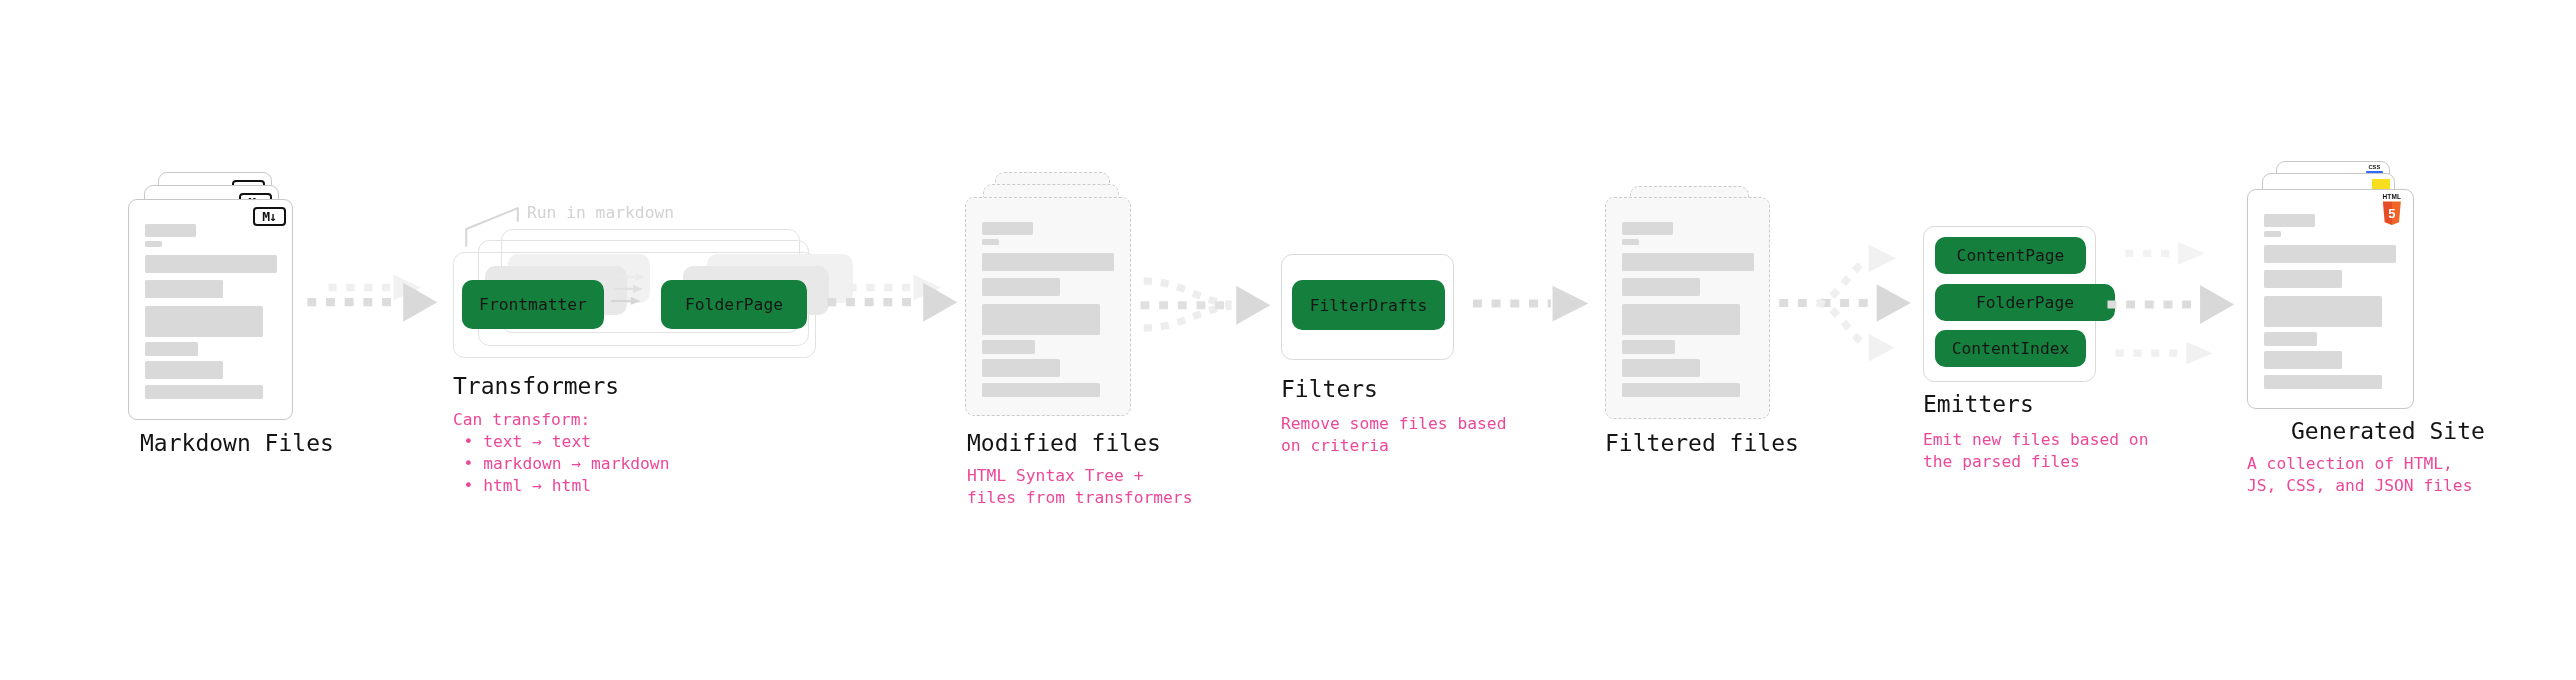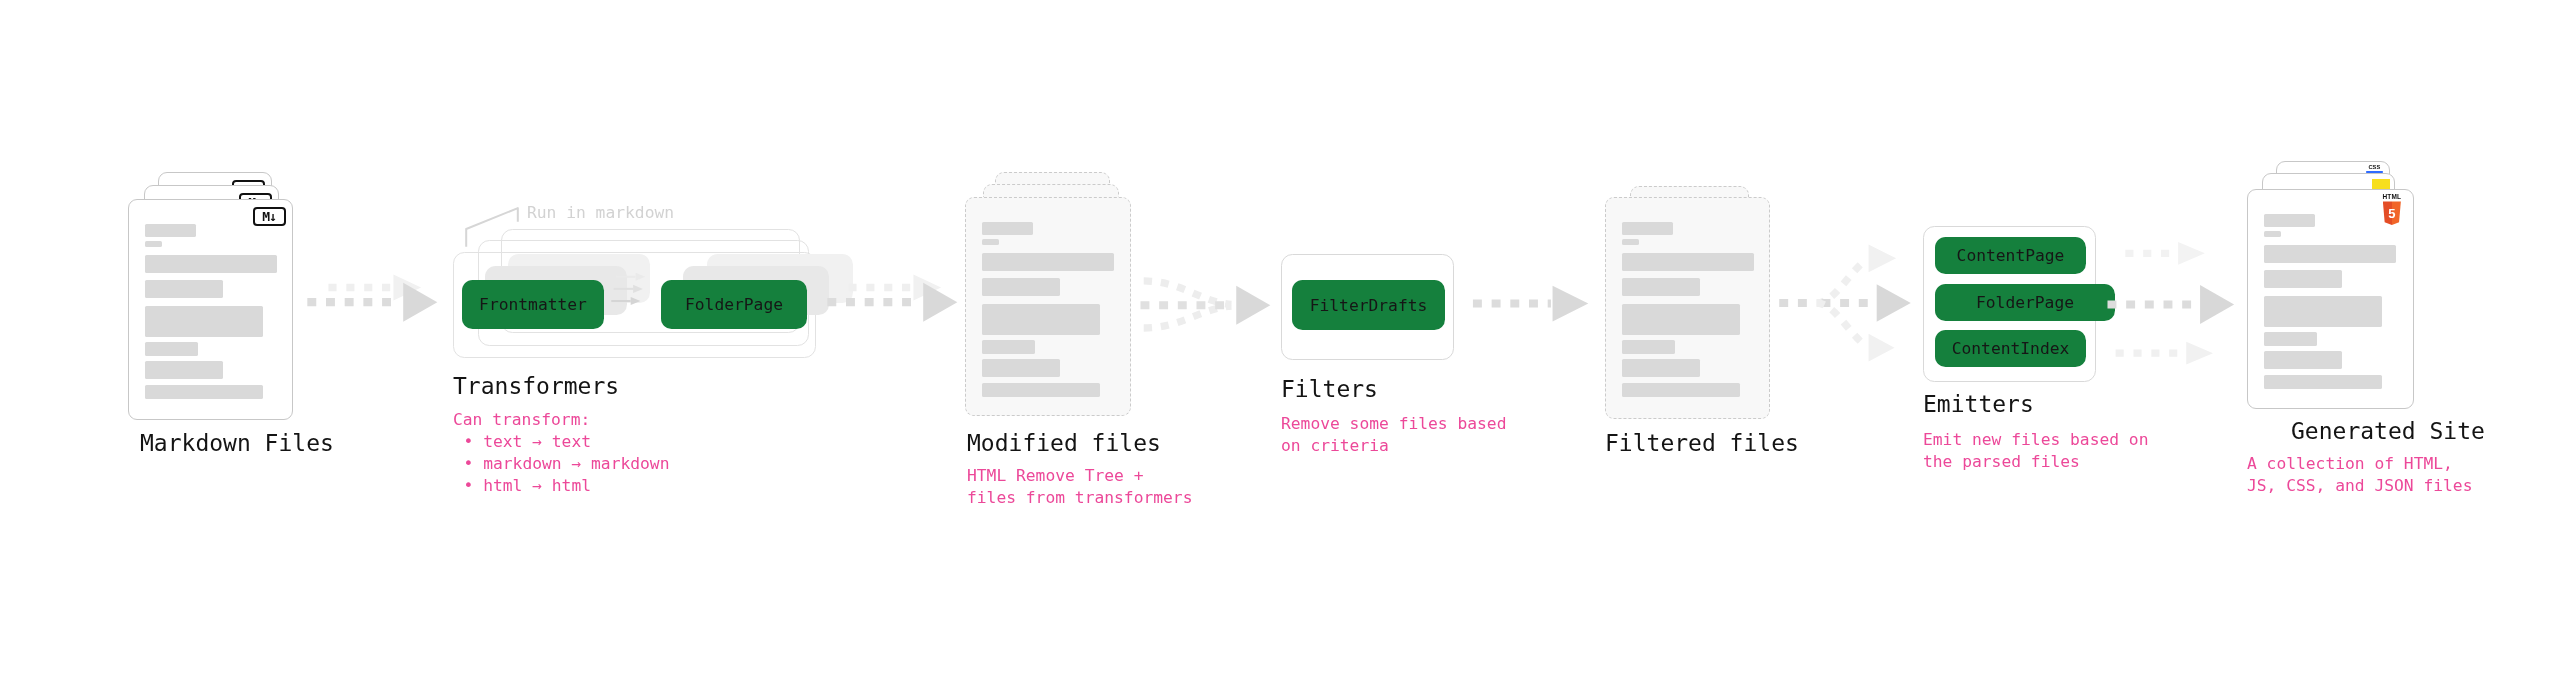--- a/index.html
+++ b/index.html
@@ -133,21 +133,21 @@
           <div class="bar" style="left: 16.3px; top: 55px; width: 132px; height: 18px;"></div>
           <div class="bar" style="left: 16.3px; top: 80px; width: 78px; height: 18px;"></div>
           <div class="bar" style="left: 16.3px; top: 106px; width: 118px; height: 31px;"></div>
           <div class="bar" style="left: 16.3px; top: 142px; width: 53px; height: 14px;"></div>
           <div class="bar" style="left: 16.3px; top: 161px; width: 78px; height: 18px;"></div>
           <div class="bar" style="left: 16.3px; top: 185px; width: 118px; height: 14px;"></div>
         </div>
     </div>
     <div class="stage-label" style="left:967px;top:431px;">Modified files</div>
     <div class="caption" style="left:967px;top:465px;">
-      <div>HTML Remove Tree +</div>
+      <div>HTML Syntax Tree +</div>
       <div>files from transformers</div>
     </div>
   </div>
 
   <svg class="svg-abs" style="left:1134px;top:271px;" width="142" height="75" viewBox="0 0 175 92">
     <path d="M12,12 C58,12 82,38 120,41" fill="none" stroke="#ededed" stroke-width="9" stroke-dasharray="10 11"></path>
     <path d="M12,70 C58,70 82,46 120,43" fill="none" stroke="#ededed" stroke-width="9" stroke-dasharray="10 11"></path>
     <line x1="8" y1="42" x2="118" y2="42" stroke="#e0e0e0" stroke-width="10" stroke-dasharray="11 12"></line>
     <polygon points="126,18 168,42 126,66" fill="#d9d9d9"></polygon>
   </svg>

